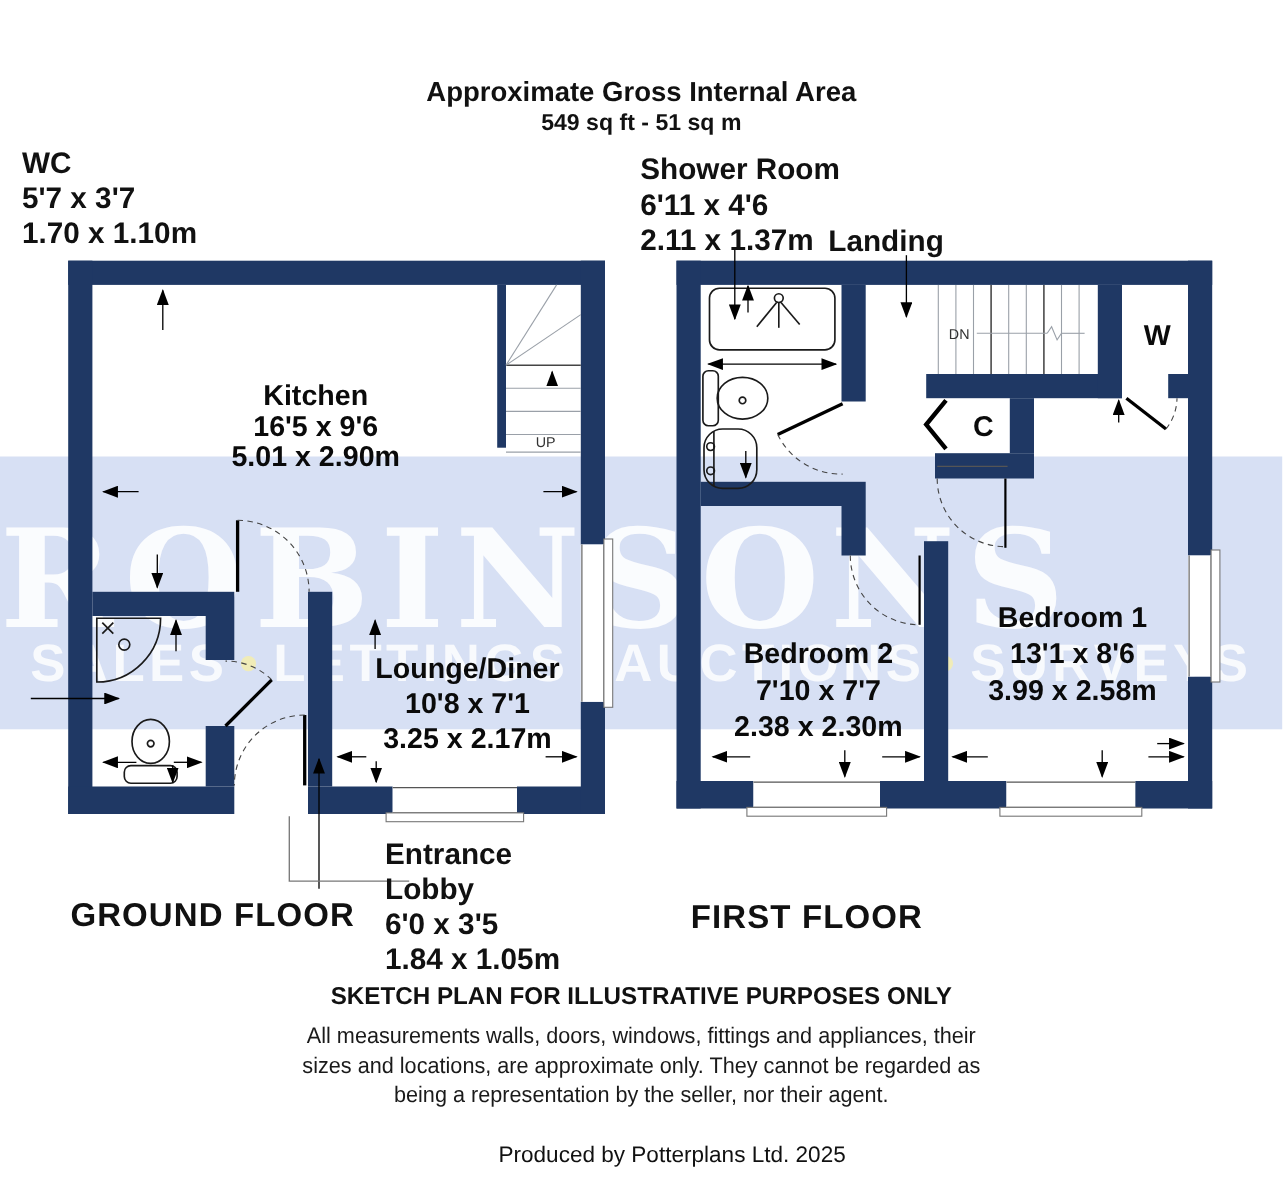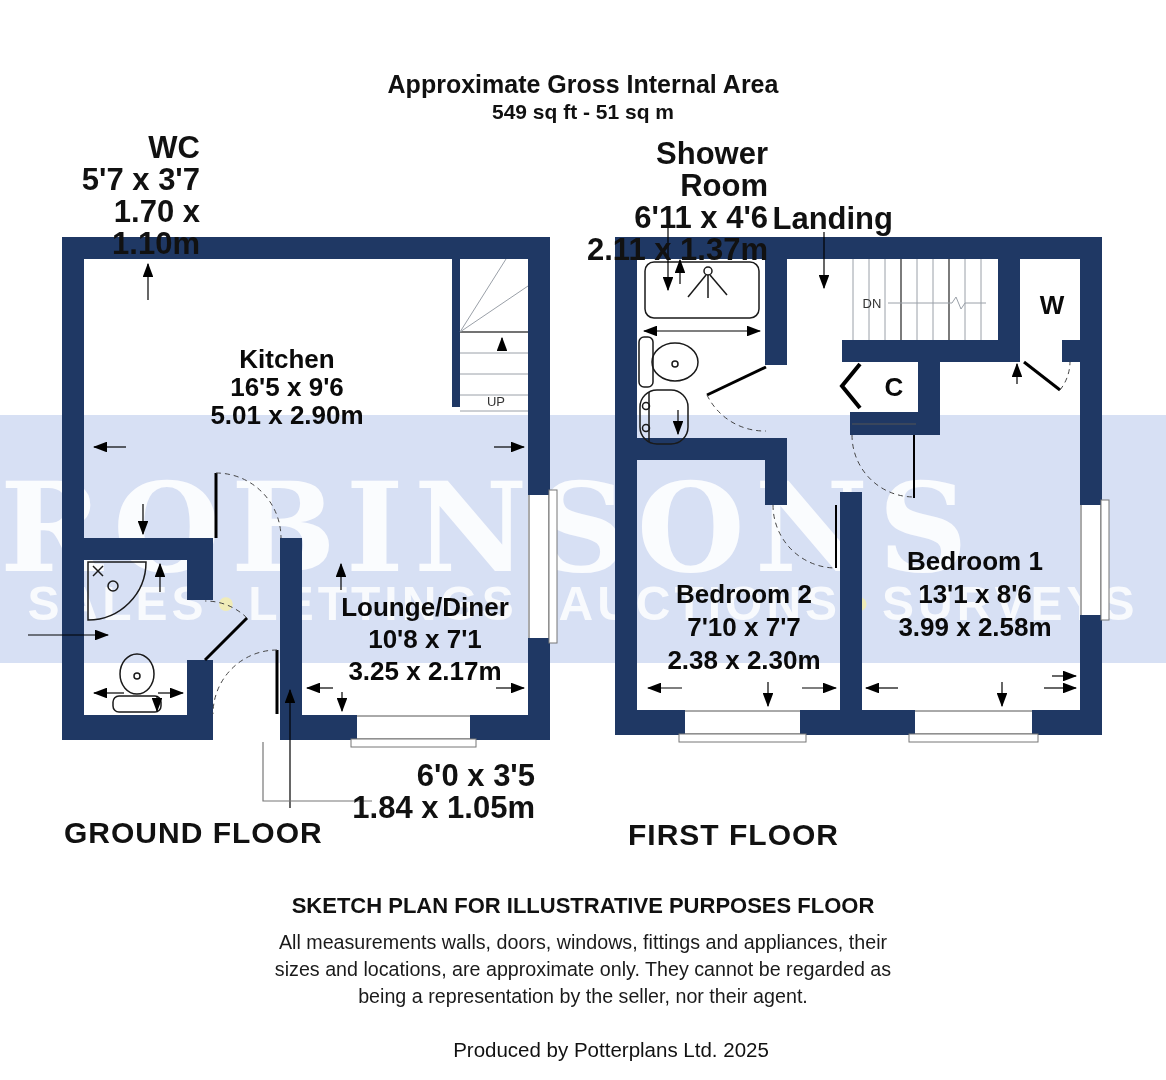--- a/index.html
+++ b/index.html
@@ -2,21 +2,21 @@
 <html><head>
 <meta charset="utf-8">
 <style>
   html,body{margin:0;padding:0;background:#fff;}
   #page{position:relative;width:1166px;height:1080px;background:#fff;overflow:hidden;
         font-family:"Liberation Sans", sans-serif;color:#111;}
   .ctr{text-align:center;}
   #main-title{position:absolute;top:16px;left:0;width:100%;font-size:44px;font-weight:bold;letter-spacing:1px;}
   #sub-title{position:absolute;top:70px;left:0;width:100%;font-size:25px;font-weight:bold;}
   #area-line{position:absolute;top:100px;left:0;width:100%;font-size:21px;font-weight:bold;}
-  .room-callout{position:absolute;font-size:31px;font-weight:bold;line-height:32px;text-align:right;}
+  .room-callout{position:absolute;font-size:27px;font-weight:bold;line-height:32px;text-align:left;}
   #wc-callout{left:20px;top:132px;width:180px;}
   #shower-callout{left:582px;top:138px;width:186px;}
   #landing-callout{left:753px;top:203px;width:140px;}
   #lobby-callout{left:350px;top:760px;width:185px;}
   .floor-label{position:absolute;font-size:30px;font-weight:bold;letter-spacing:1px;margin-left:16px;}
   #gf-label{left:48px;top:816px;}
   #ff-label{left:612px;top:818px;}
   
   #wm-band{position:absolute;left:0;top:415px;width:100%;height:248px;background:#d7e0f4;}
   #wm-brand{position:absolute;top:466px;left:0;width:100%;text-align:left;
@@ -294,28 +294,29 @@
   </div>
   <div id="shower-callout" class="room-callout">
     <div>Shower Room</div>
     <div>6'11 x 4'6</div>
     <div>2.11 x 1.37m</div>
   </div>
   <div id="landing-callout" class="room-callout">
     <div>Landing</div>
   </div>
   <div id="lobby-callout" class="room-callout">
+    <div>Entrance Lobby</div>
     <div>6'0 x 3'5</div>
     <div>1.84 x 1.05m</div>
   </div>
 
   <div id="gf-label" class="floor-label">GROUND FLOOR</div>
   <div id="ff-label" class="floor-label">FIRST FLOOR</div>
 
-  <div id="sketch-note" class="ctr">SKETCH PLAN FOR ILLUSTRATIVE PURPOSES FLOOR</div>
+  <div id="sketch-note" class="ctr">SKETCH PLAN FOR ILLUSTRATIVE PURPOSES ONLY</div>
   <div id="disclaimer" class="ctr">
     <div>All measurements walls, doors, windows, fittings and appliances, their</div>
     <div>sizes and locations, are approximate only. They cannot be regarded as</div>
     <div>being a representation by the seller, nor their agent.</div>
   </div>
   <div id="credit" class="ctr">Produced by Potterplans Ltd. 2025</div>
 
 </div>
 
 </body></html>

